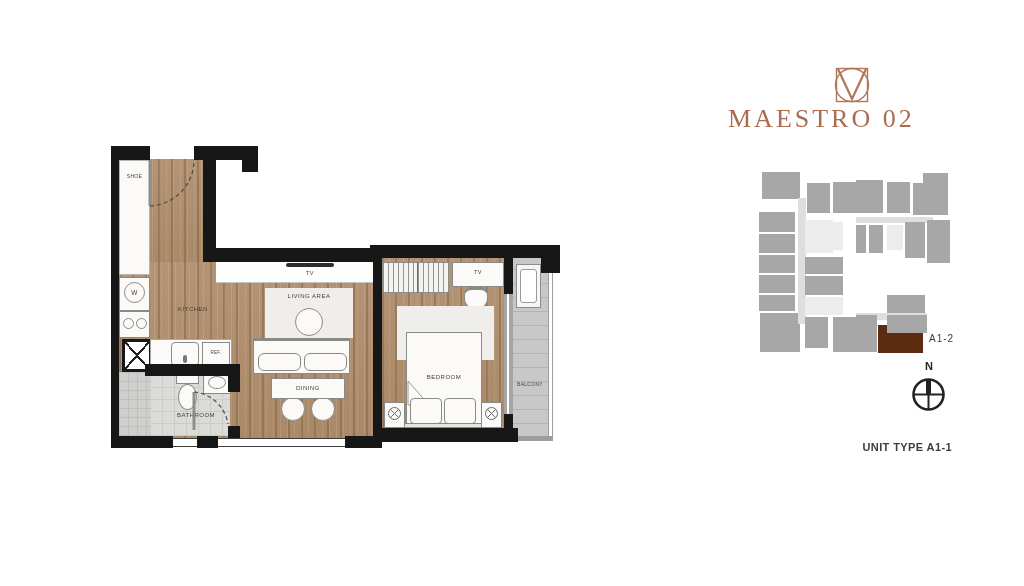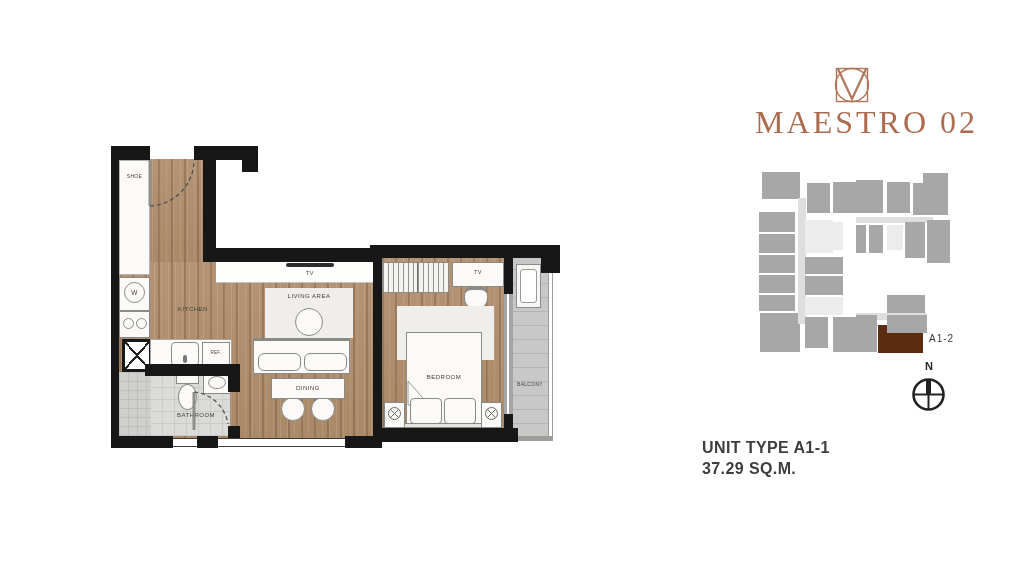--- a/index.html
+++ b/index.html
@@ -22,26 +22,26 @@
       repeating-linear-gradient(90deg,#bfbfbd 0 1px,transparent 1px 9px);}
   .balc{position:absolute;background-color:#c8c8c8;
     background-image:repeating-linear-gradient(0deg,#b4b4b4 0 1px,transparent 1px 14px);}
   .furn{position:absolute;background:#fbfaf8;border:1px solid #8a8a85;box-sizing:border-box;}
   .rug{position:absolute;background:#f0eeea;}
   .lbl{position:absolute;font-size:6px;line-height:1;color:#45423a;letter-spacing:.5px;
        text-align:center;white-space:nowrap;}
   .lbl-xs{font-size:5px;letter-spacing:.3px;color:#4a473f;}
   .glass{position:absolute;background:#ffffff;border-top:1.5px solid #3a3a3a;border-bottom:1.5px solid #3a3a3a;box-sizing:border-box;}
   
-  .logo-title{position:absolute;left:728px;top:104px;width:250px;text-align:right;
-      font-family:"Liberation Serif",serif;font-size:32px;letter-spacing:3px;color:#ac6c50;}
+  .logo-title{position:absolute;left:728px;top:104px;width:250px;text-align:left;
+      font-family:"Liberation Serif",serif;font-size:26px;letter-spacing:3px;color:#ac6c50;}
   .logo-sub{position:absolute;left:728px;top:138px;width:250px;text-align:center;
       font-size:8.5px;letter-spacing:4.5px;color:#bd8e74;}
-  .unit-info{position:absolute;left:702px;top:437px;width:250px;text-align:left;
-      font-size:16px;line-height:21px;font-weight:600;letter-spacing:.4px;color:#3e3e3e;}
+  .unit-info{position:absolute;left:702px;top:437px;width:250px;text-align:right;
+      font-size:11px;line-height:21px;font-weight:600;letter-spacing:.4px;color:#3e3e3e;}
   .kp-label{position:absolute;left:929px;top:333px;font-size:10px;color:#3a3a3a;letter-spacing:1px;}
   .compass-n{position:absolute;left:920px;top:360px;width:18px;text-align:center;
       font-size:11px;font-weight:bold;color:#262626;}
 </style>
 </head>
 <body>
 
 <div id="stage">
 
   <div class="abs" style="left:0;top:0;width:620px;height:586px;">
@@ -211,16 +211,15 @@
   <div class="compass-n">N</div>
   <svg class="abs" style="left:910px;top:376px;" width="37" height="37" viewBox="0 0 37 37">
     <circle cx="18.5" cy="18.5" r="15" fill="none" stroke="#222" stroke-width="2.6"></circle>
     <line x1="3" y1="18.5" x2="34" y2="18.5" stroke="#222" stroke-width="2"></line>
     <line x1="18.5" y1="3" x2="18.5" y2="34" stroke="#222" stroke-width="2"></line>
     <line x1="18.5" y1="3" x2="18.5" y2="18.5" stroke="#222" stroke-width="5"></line>
   </svg>
 
   <div class="unit-info">
     <div>UNIT TYPE A1-1</div>
-    <div>37.29 SQ.M.</div>
   </div>
 
 </div>
 
 </body></html>

